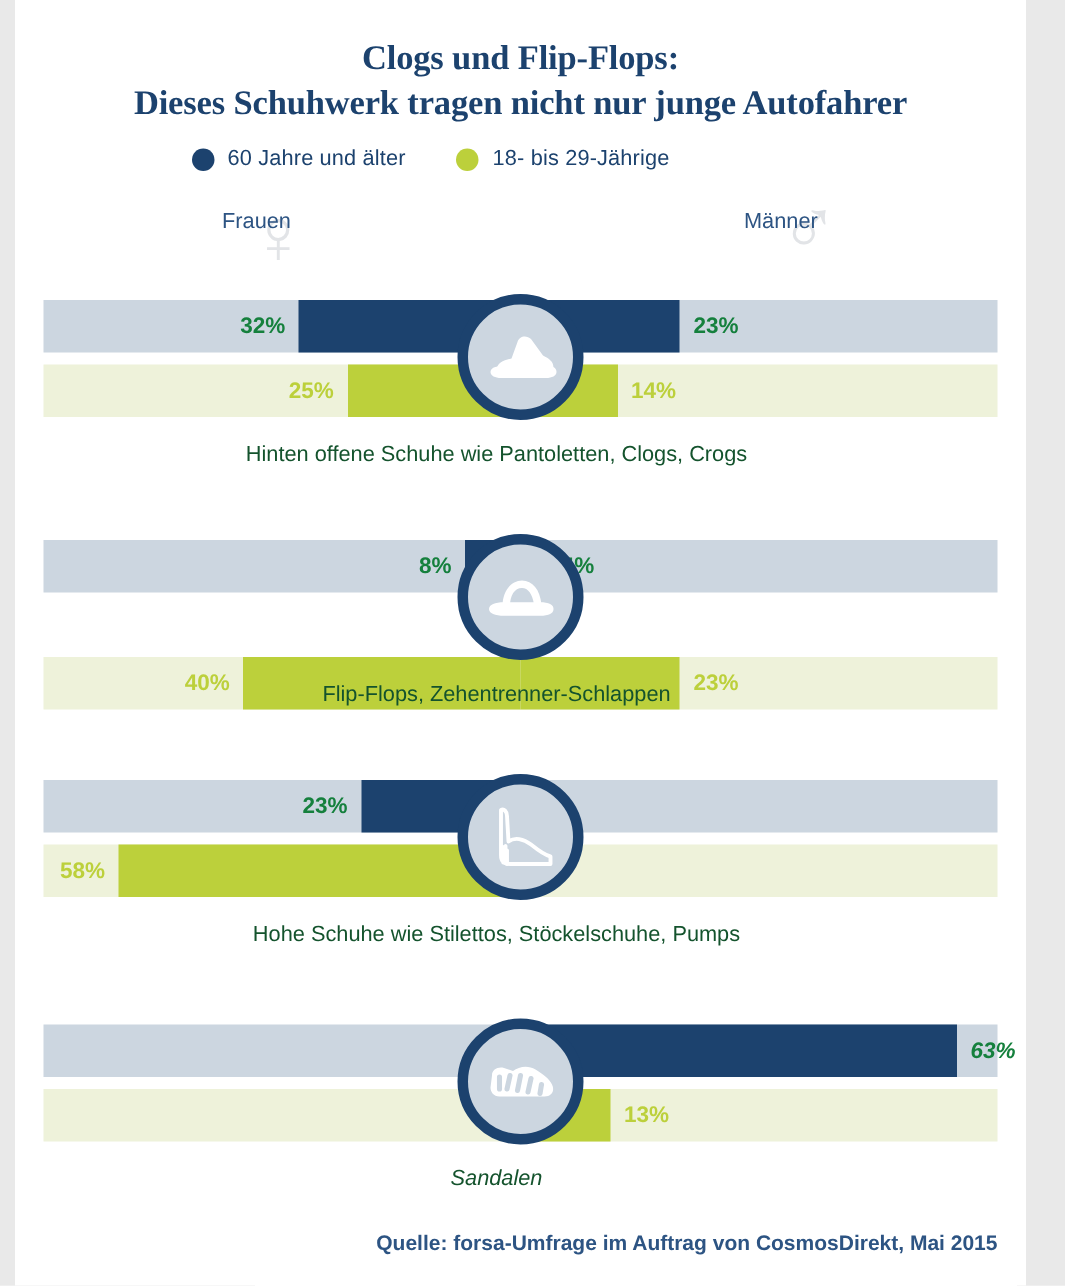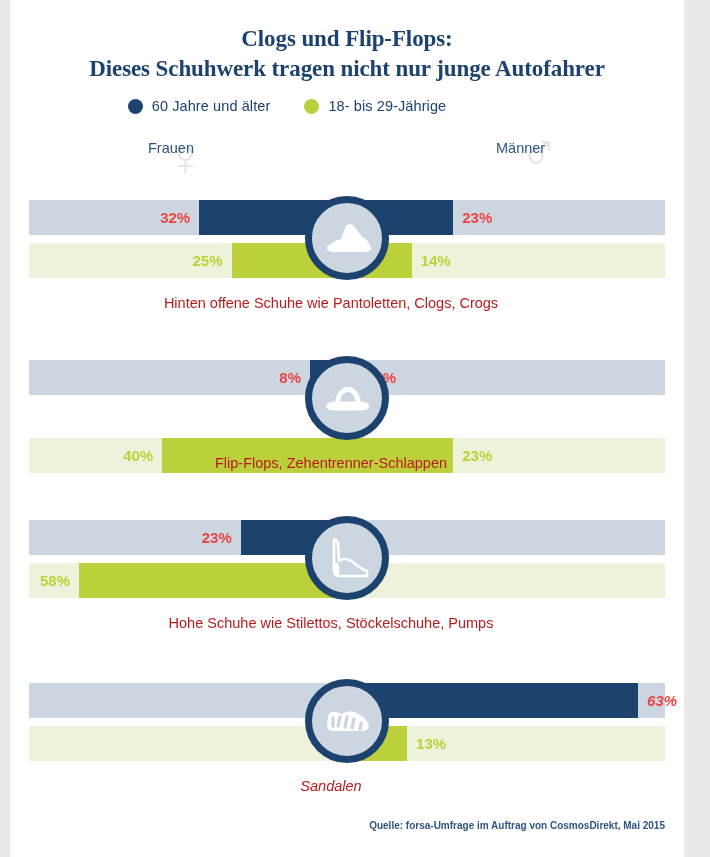--- a/index.html
+++ b/index.html
@@ -116,21 +116,21 @@
 
   .val {
     position: absolute;
     top: 0;
     height: 35px;
     line-height: 35px;
     font-size: 15px;
     font-weight: bold;
     white-space: nowrap;
   }
-  .val.old   { color: #ef4444; }
+  .val.old   { color: #15803d; }
   .val.young { color: #bcd03b; }
   .val.right { text-align: left; }
   .val.left  { text-align: right; }
 
   .badge {
     position: absolute;
     left: 50%;
     transform: translateX(-50%);
     width: 84px; height: 84px;
     border-radius: 50%;
@@ -141,32 +141,32 @@
     align-items: center;
     justify-content: center;
   }
   .badge svg { display: block; }
 
   .grouplabel {
     position: absolute;
     left: 0;
     width: 642px;
     text-align: center;
-    color: #b91c1c;
+    color: #14532d;
     font-size: 14.5px;
   }
 
   
   .source {
     position: absolute;
     left: 0; top: 820px;
     width: 655px;
     text-align: right;
     color: #2d5483;
-    font-size: 10px;
+    font-size: 14px;
     font-weight: bold;
     padding-left: 28px;
   }
 </style>
 </head>
 <body>
 
 <div class="page">
 
   <div class="title">

